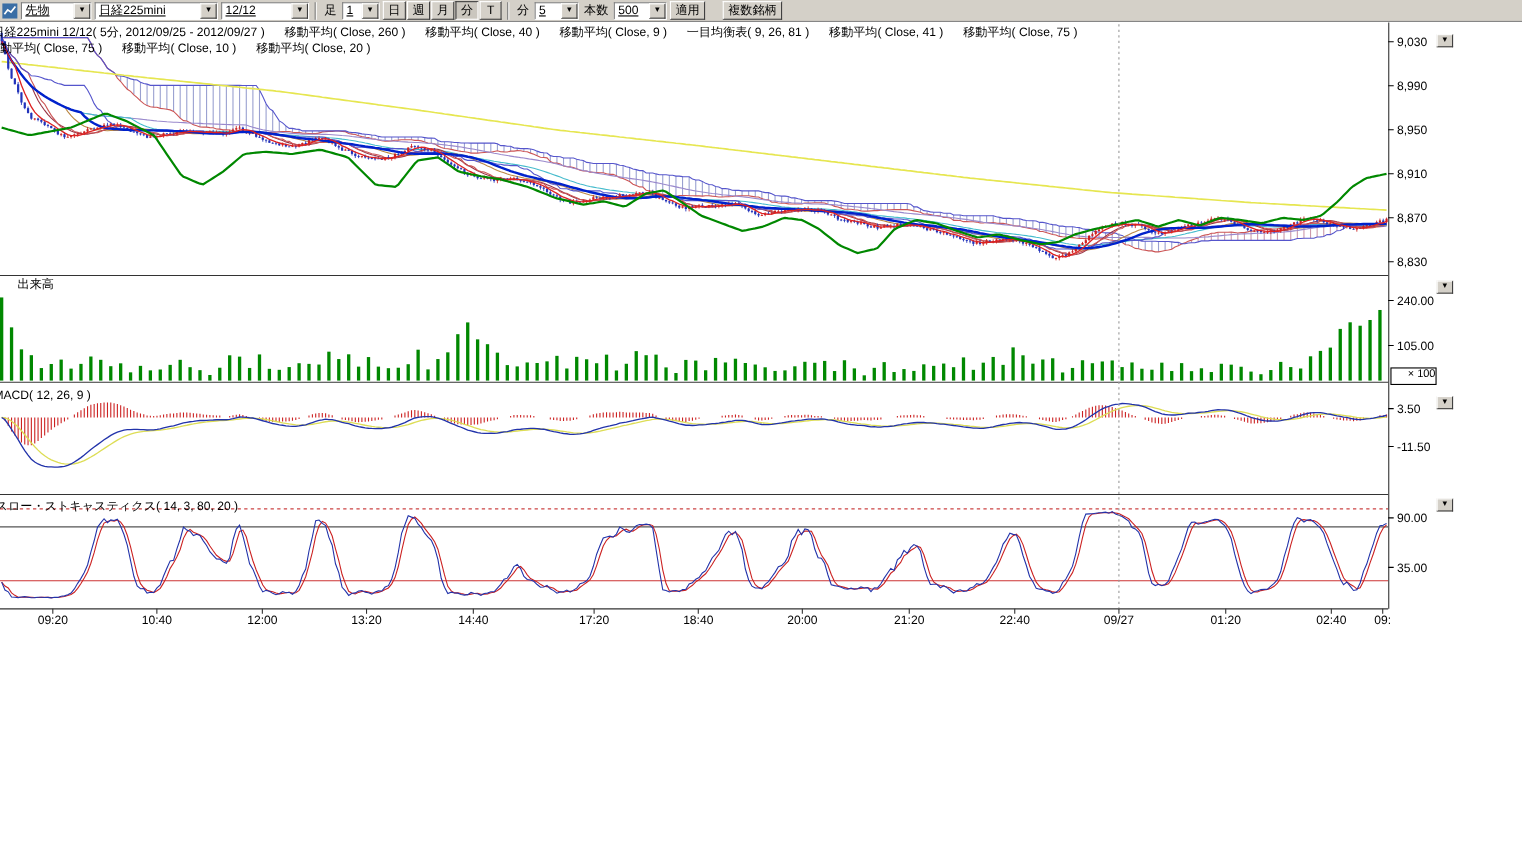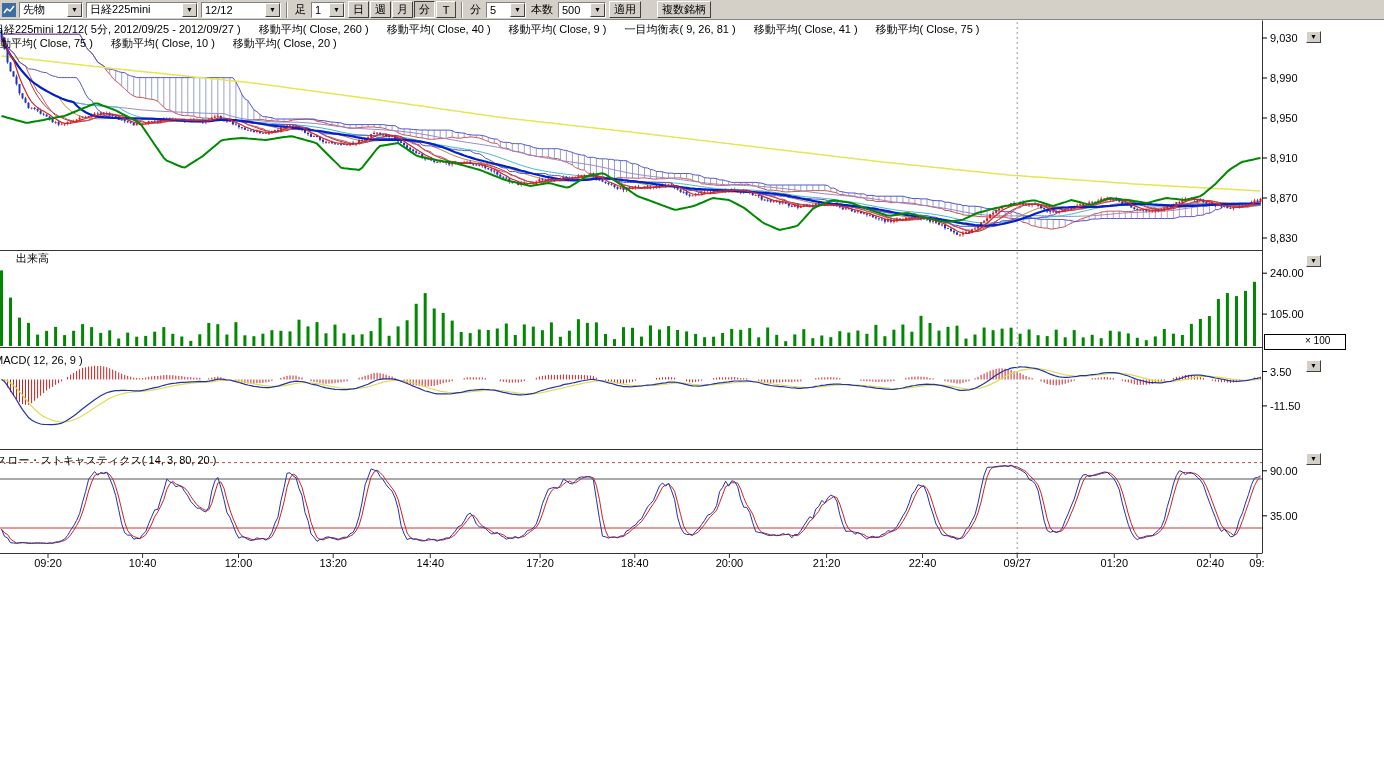--- a/index.html
+++ b/index.html
@@ -5,38 +5,38 @@
 <style>
   html,body{margin:0;padding:0;}
   body{width:1384px;height:768px;background:#ffffff;overflow:hidden;position:relative;
        font-family:"Liberation Sans","DejaVu Sans",sans-serif;font-size:11px;color:#000;}
   .toolbar{position:absolute;top:0;left:0;width:1384px;height:20px;background:#d4d0c8;
            border-bottom:1px solid #868686;display:flex;align-items:center;gap:3px;
            padding:1px 2px;box-sizing:border-box;z-index:6;}
   .app-icon{width:14px;height:14px;display:inline-flex;}
   .combo{display:flex;align-items:center;background:#fff;border:1px solid;
          border-color:#808080 #fff #fff #808080;height:16px;box-sizing:border-box;}
-  .combo .val{flex:1;padding:0 3px;white-space:nowrap;overflow:hidden;}
+  .combo .val{flex:1;padding:0 3px;white-space:nowrap;overflow:hidden;text-decoration:underline;}
   .combo .arrow{width:15px;height:14px;background:#d4d0c8;border:1px solid;
                 border-color:#fff #404040 #404040 #fff;font-size:7px;line-height:12px;
                 text-align:center;box-sizing:border-box;}
   .tb-btn{height:17px;min-width:20px;padding:0 4px;background:#d4d0c8;border:1px solid;
           border-color:#fff #404040 #404040 #fff;display:flex;align-items:center;
           justify-content:center;box-sizing:border-box;white-space:nowrap;}
   .tb-btn.pressed{border-color:#404040 #fff #fff #404040;background:#cac6be;}
   .tb-label{padding:0 2px;white-space:nowrap;}
   .sep{width:0;height:16px;border-left:1px solid #808080;border-right:1px solid #fff;margin:0 2px;}
   .overlay{position:absolute;z-index:3;white-space:nowrap;color:#000;}
   #legend1{top:22px;left:-7px;display:flex;gap:18px;}
   #legend2{top:36px;left:-11px;display:flex;gap:18px;}
   .panel-btn{position:absolute;left:1306px;z-index:4;width:15px;height:12px;background:#d4d0c8;
              border:1px solid;border-color:#fff #404040 #404040 #fff;font-size:7px;
              line-height:10px;text-align:center;box-sizing:border-box;}
   .unit-box{position:absolute;left:1264px;top:334px;width:40px;height:14px;z-index:4;
-            border:1px solid #000;background:#fff;font-size:10px;line-height:12px;text-align:left;padding-left:40px;}
+            border:1px solid #000;background:#fff;font-size:10px;line-height:12px;text-align:right;}
   #chart-svg{position:absolute;top:0;left:0;z-index:1;}
   #chart-svg text{font-family:"Liberation Sans","DejaVu Sans",sans-serif;font-size:11px;fill:#000;}
 </style>
 </head>
 <body>
 
 <div class="toolbar">
   <span class="app-icon">
     <svg width="14" height="14">
         <rect x="0" y="0" width="14" height="14" fill="#3a6ea5"></rect>

